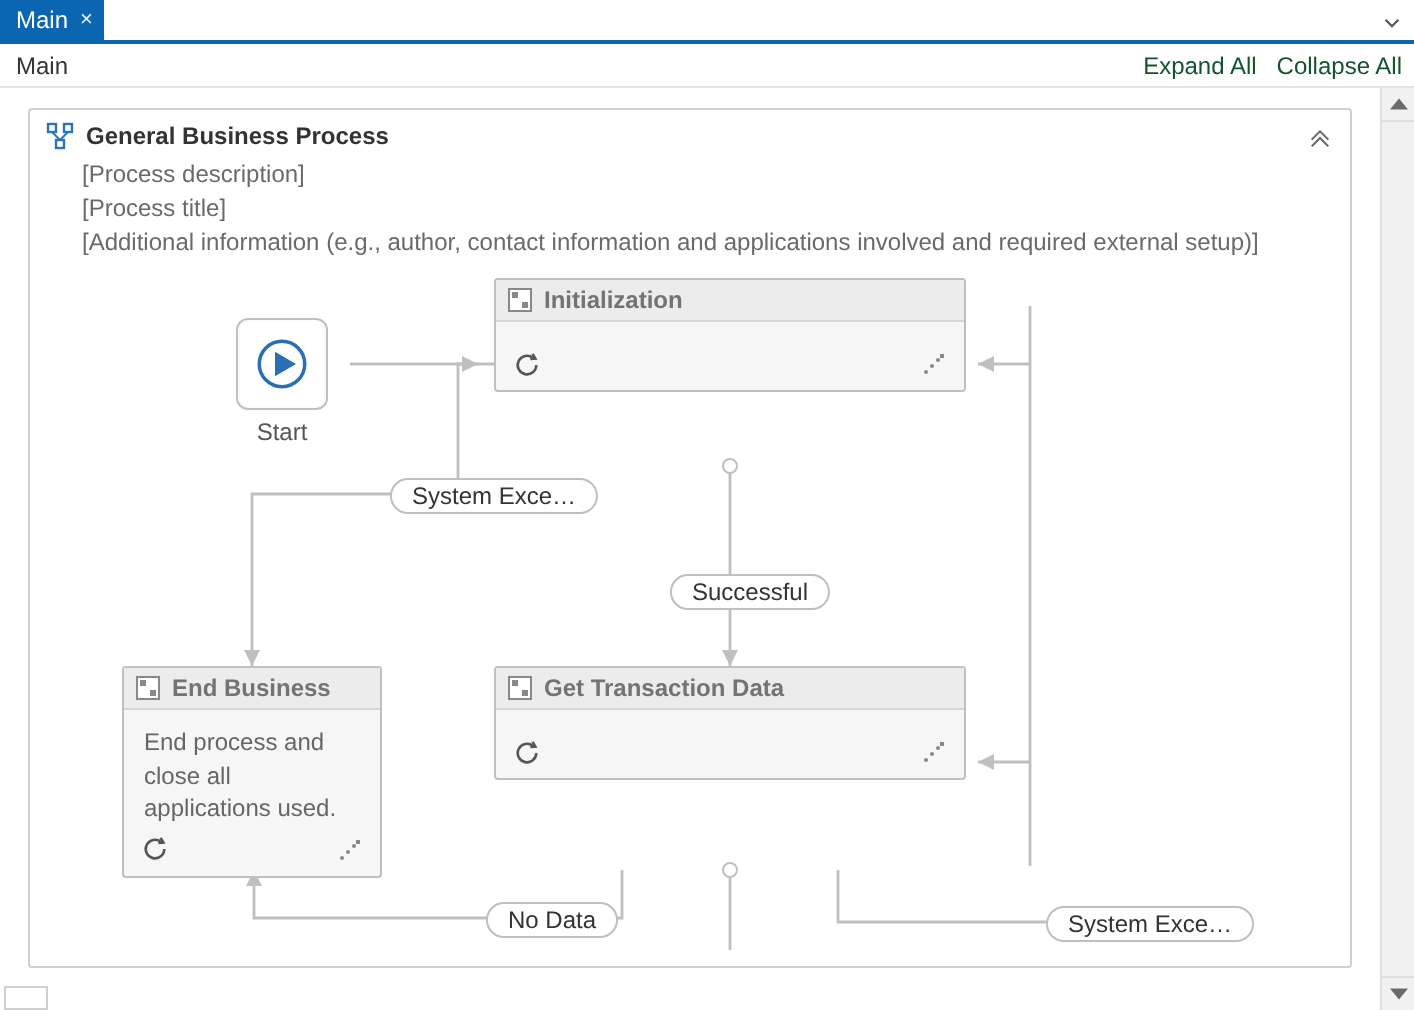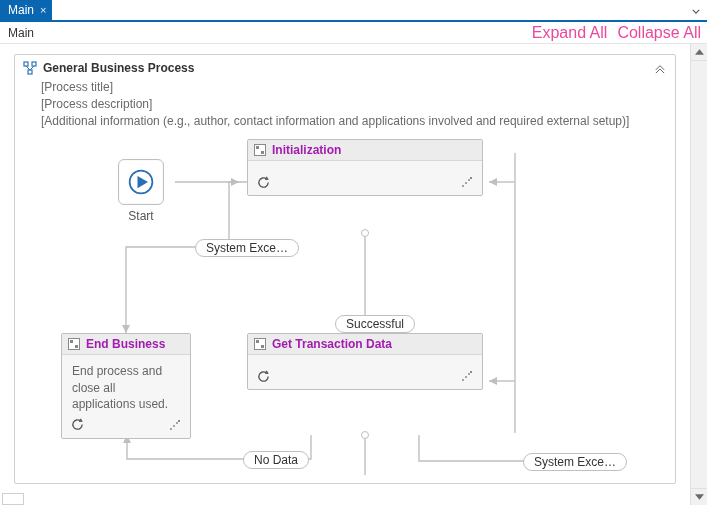--- a/index.html
+++ b/index.html
@@ -51,21 +51,21 @@
   
   .headerrow {
     height: 22px;
     display: flex;
     align-items: center;
     padding: 0 6px 0 8px;
     border-bottom: 1px solid #e4e4e4;
   }
   .headerrow .crumb { color:#333; font-size:12px;}
   .headerrow .spacer { flex:1; }
-  .headerrow .linkish { color:#ec4899; cursor:pointer; font-size:16px; margin-left:10px;}
+  .headerrow .linkish { color:#14532d; cursor:pointer; font-size:12px; margin-left:10px;}
 
   
   .worksurface {
     position: relative;
     width: 707px;
     height: calc(505px - 22px - 22px);
     background:#fff;
   }
   .vscroll {
     position:absolute; right:0; top:0; width:17px; bottom:0;
@@ -138,21 +138,21 @@
   
   .card {
     position:absolute; background:#f6f6f6; border:1px solid #bfbfbf;
     border-radius:2px;
   }
   .card .chead {
     background:#ececec;
     border-bottom:1px solid #d6d6d6;
     display:flex; align-items:center; gap:6px;
     padding:3px 6px;
-    font-weight:600; color:#a21caf;
+    font-weight:600; color:#737373;
   }
   .card .chead svg {width:12px;height:12px;}
   .card .cbody {
     padding:8px 10px 26px 10px;
     color:#666; font-size:12px; line-height:1.35;
     position:relative;
   }
   .card .loopicon, .card .dots {
     position:absolute; bottom:6px; width:14px;height:14px;
     display:flex;align-items:center;justify-content:center;
@@ -230,22 +230,22 @@
         <span class="txt">General Business Process</span>
       </div>
       <div class="collapsebtn">
         <svg viewBox="0 0 14 12">
             <polyline points="2,7 7,2 12,7"></polyline>
             <polyline points="2,11 7,6 12,11"></polyline>
           </svg>
       </div>
 
       <div class="meta">
+        <div>[Process description]</div>
         <div>[Process title]</div>
-        <div>[Process description]</div>
         <div>[Additional information (e.g., author, contact information and applications involved and required external setup)]</div>
       </div>
 
       <div class="flow">
 
         <svg class="conn" style="left:0;top:0;width:100%;height:100%;">
 
           <line x1="160" y1="47" x2="224" y2="47"></line>
           <polygon class="arrowhead" points="224,47 216,43 216,51"></polygon>
 
@@ -358,21 +358,21 @@
                   <circle cx="2" cy="10" r="1"></circle>
                   <circle cx="5" cy="7" r="1"></circle>
                   <circle cx="8" cy="4" r="1"></circle>
                   <rect x="9" y="1" width="2" height="2"></rect>
                 </svg>
             </span>
           </div>
         </div>
 
         <div class="pill" style="left:180px; top:104px;">System Exce…</div>
-        <div class="pill" style="left:320px; top:152px;margin-top:28px;">Successful</div>
+        <div class="pill" style="left:320px; top:152px;">Successful</div>
         <div class="pill" style="left:228px; top:316px;">No Data</div>
         <div class="pill" style="left:508px; top:318px;">System Exce…</div>
 
       </div>
 
     </div>
   </div>
 
   <div class="vscroll">
     <div class="up">

